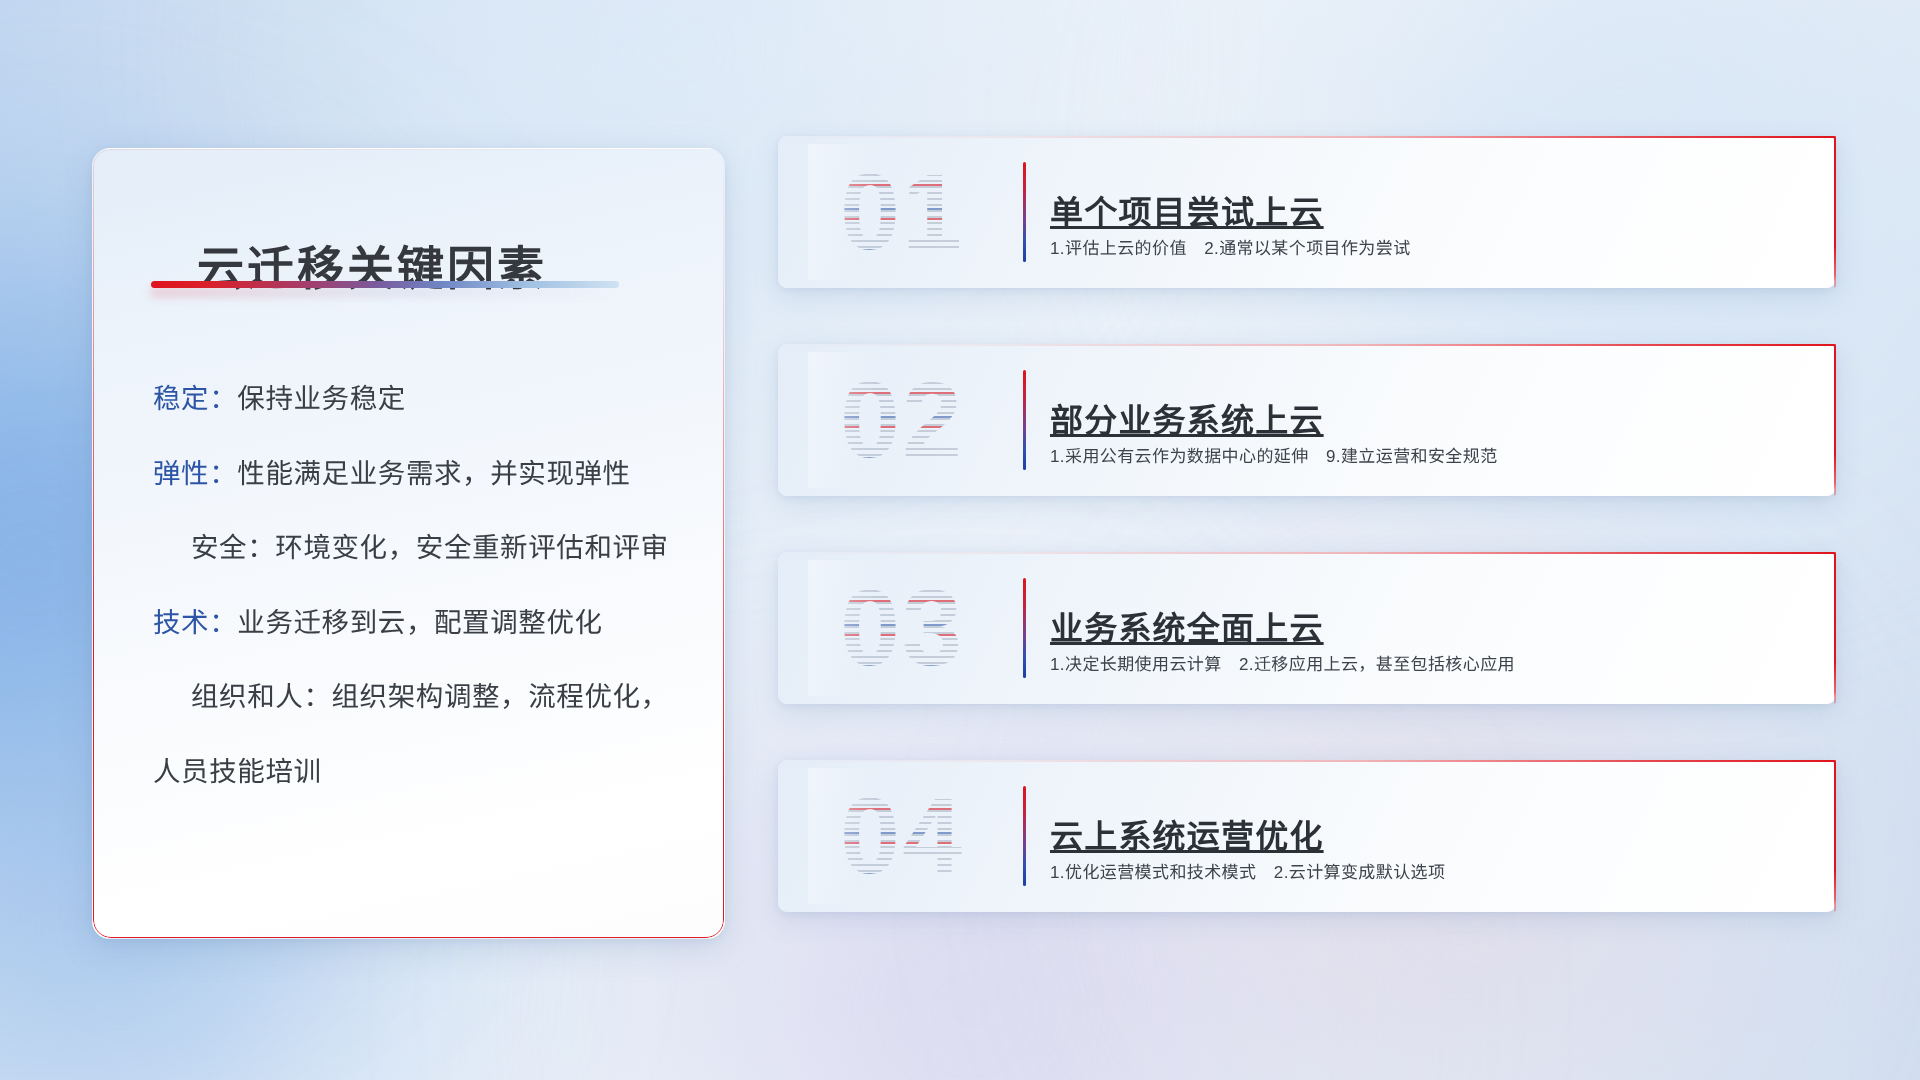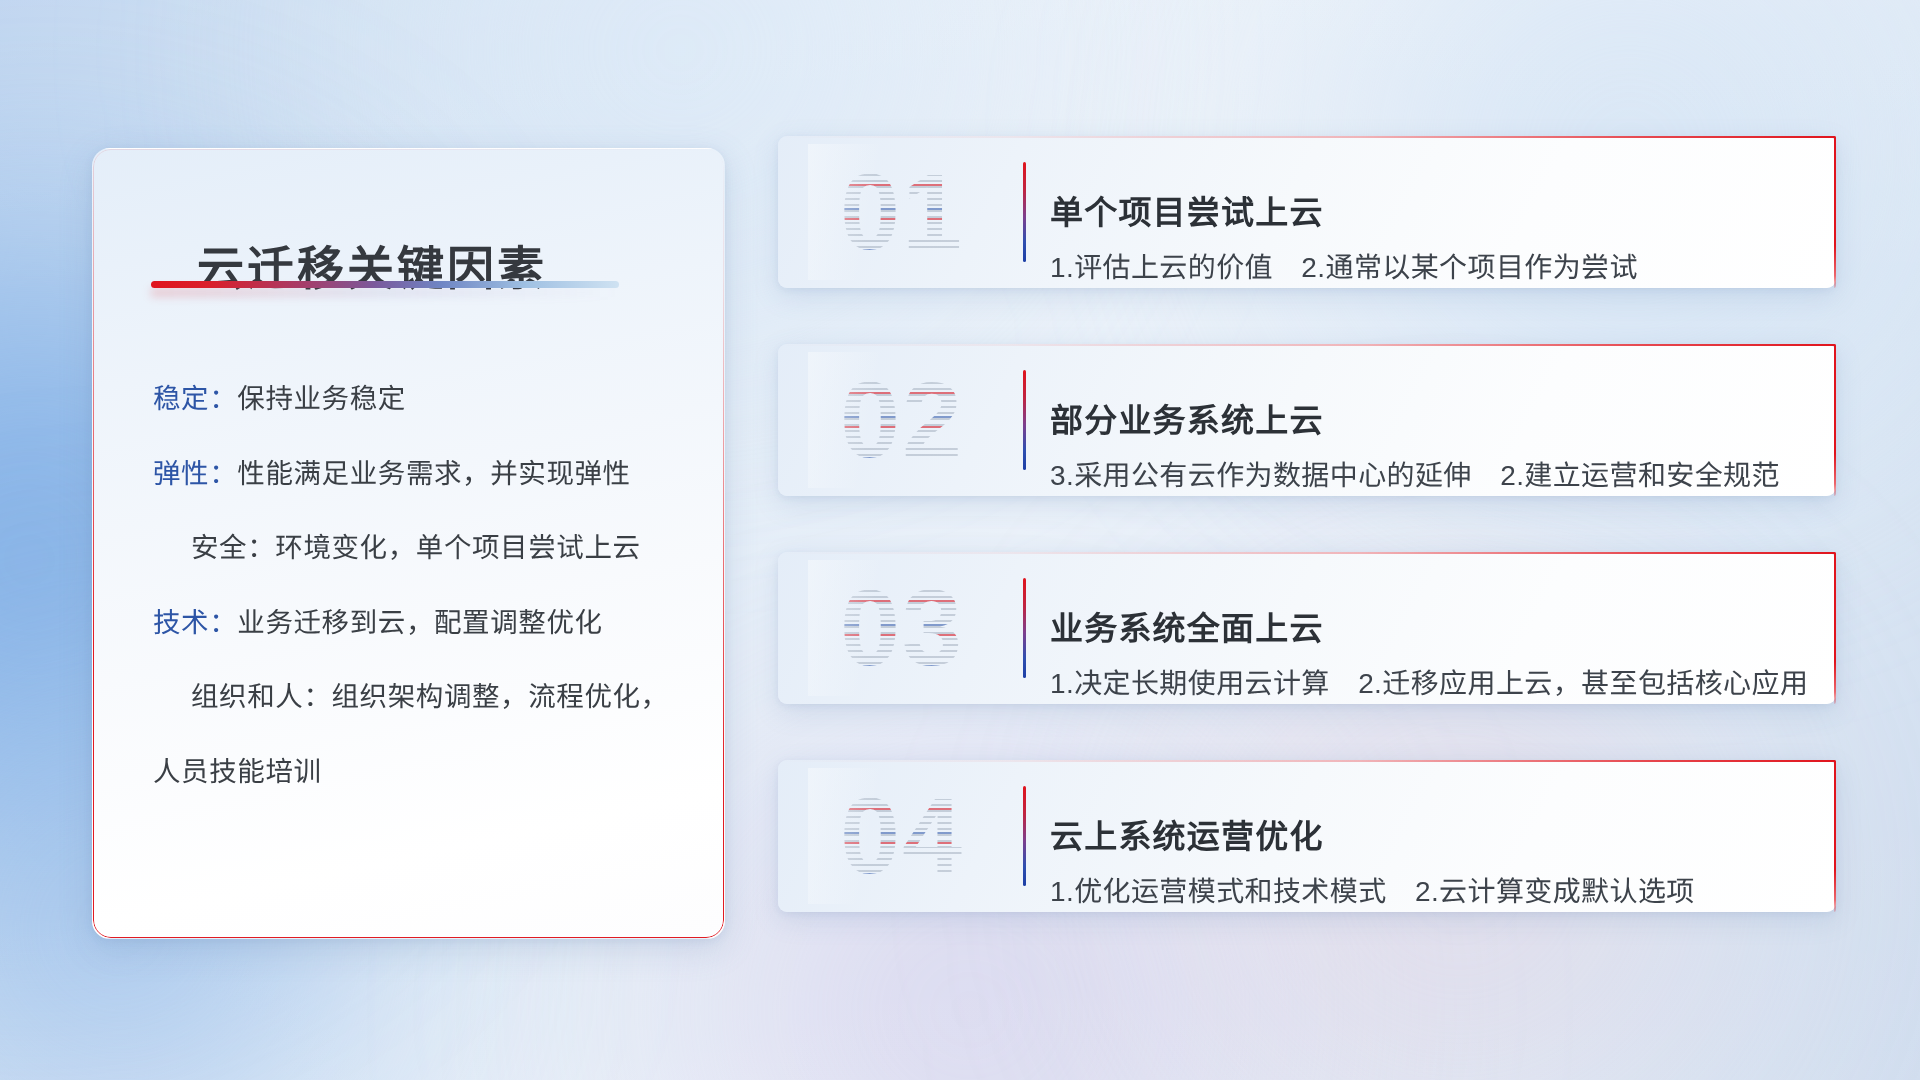--- a/index.html
+++ b/index.html
@@ -132,25 +132,25 @@
     position:absolute;left:30px;top:8px;width:190px;height:136px;pointer-events:none;
     background:linear-gradient(100deg,rgba(247,250,253,.55) 0%,rgba(247,250,253,0) 35%);
   }
 
   .card-bar{
     position:absolute;left:245px;top:26px;width:3px;height:100px;border-radius:2px;
     background:linear-gradient(180deg,#e0141d 0%,#c02440 28%,#7c3f8e 55%,#2f4fb0 80%,#1d3fa6 100%);
   }
   .card-title{
     position:absolute;left:272px;top:23px;
-    font-size:33px;font-weight:700;color:#2c3137;letter-spacing:1.2px;white-space:nowrap;
+    font-size:33px;font-weight:700;color:#2c3137;letter-spacing:1.2px;white-space:nowrap;text-decoration:underline;
   }
   .card-desc{
     position:absolute;left:272px;top:81px;
-    font-size:28px;color:#3d434b;letter-spacing:.4px;white-space:nowrap;
+    font-size:17px;color:#3d434b;letter-spacing:.4px;white-space:nowrap;
   }
 </style>
 </head>
 <body>
 
 <div class="bg">
   <div class="bg-base"></div>
   <div class="blob blob-f"></div>
   <div class="blob blob-e"></div>
   <div class="blob blob-a"></div>
@@ -169,21 +169,21 @@
     <div class="title-rule"></div>
 
     <div class="factor-list">
       <div class="factor-row blue">
         <span class="lbl">稳定：</span><span class="txt">保持业务稳定</span>
       </div>
       <div class="factor-row blue">
         <span class="lbl">弹性：</span><span class="txt">性能满足业务需求，并实现弹性</span>
       </div>
       <div class="factor-row dark">
-        <span class="lbl">安全：</span><span class="txt">环境变化，单个项目尝试上云</span>
+        <span class="lbl">安全：</span><span class="txt">环境变化，安全重新评估和评审</span>
       </div>
       <div class="factor-row blue">
         <span class="lbl">技术：</span><span class="txt">业务迁移到云，配置调整优化</span>
       </div>
       <div class="factor-row dark">
         <span class="lbl">组织和人：</span><span class="txt">组织架构调整，流程优化，</span>
       </div>
       <div class="factor-row dark">
         <span class="txt">人员技能培训</span>
       </div>
@@ -202,21 +202,21 @@
       <p class="card-desc">1.评估上云的价值　2.通常以某个项目作为尝试</p>
     </article>
 
     <article class="card">
       <div class="card-edge"></div>
       <div class="card-num">02</div>
       <div class="card-num-tint">02</div>
       <div class="card-num-fade"></div>
       <div class="card-bar"></div>
       <h2 class="card-title">部分业务系统上云</h2>
-      <p class="card-desc">3.采用公有云作为数据中心的延伸　2.建立运营和安全规范</p>
+      <p class="card-desc">1.采用公有云作为数据中心的延伸　9.建立运营和安全规范</p>
     </article>
 
     <article class="card">
       <div class="card-edge"></div>
       <div class="card-num">03</div>
       <div class="card-num-tint">03</div>
       <div class="card-num-fade"></div>
       <div class="card-bar"></div>
       <h2 class="card-title">业务系统全面上云</h2>
       <p class="card-desc">1.决定长期使用云计算　2.迁移应用上云，甚至包括核心应用</p>

